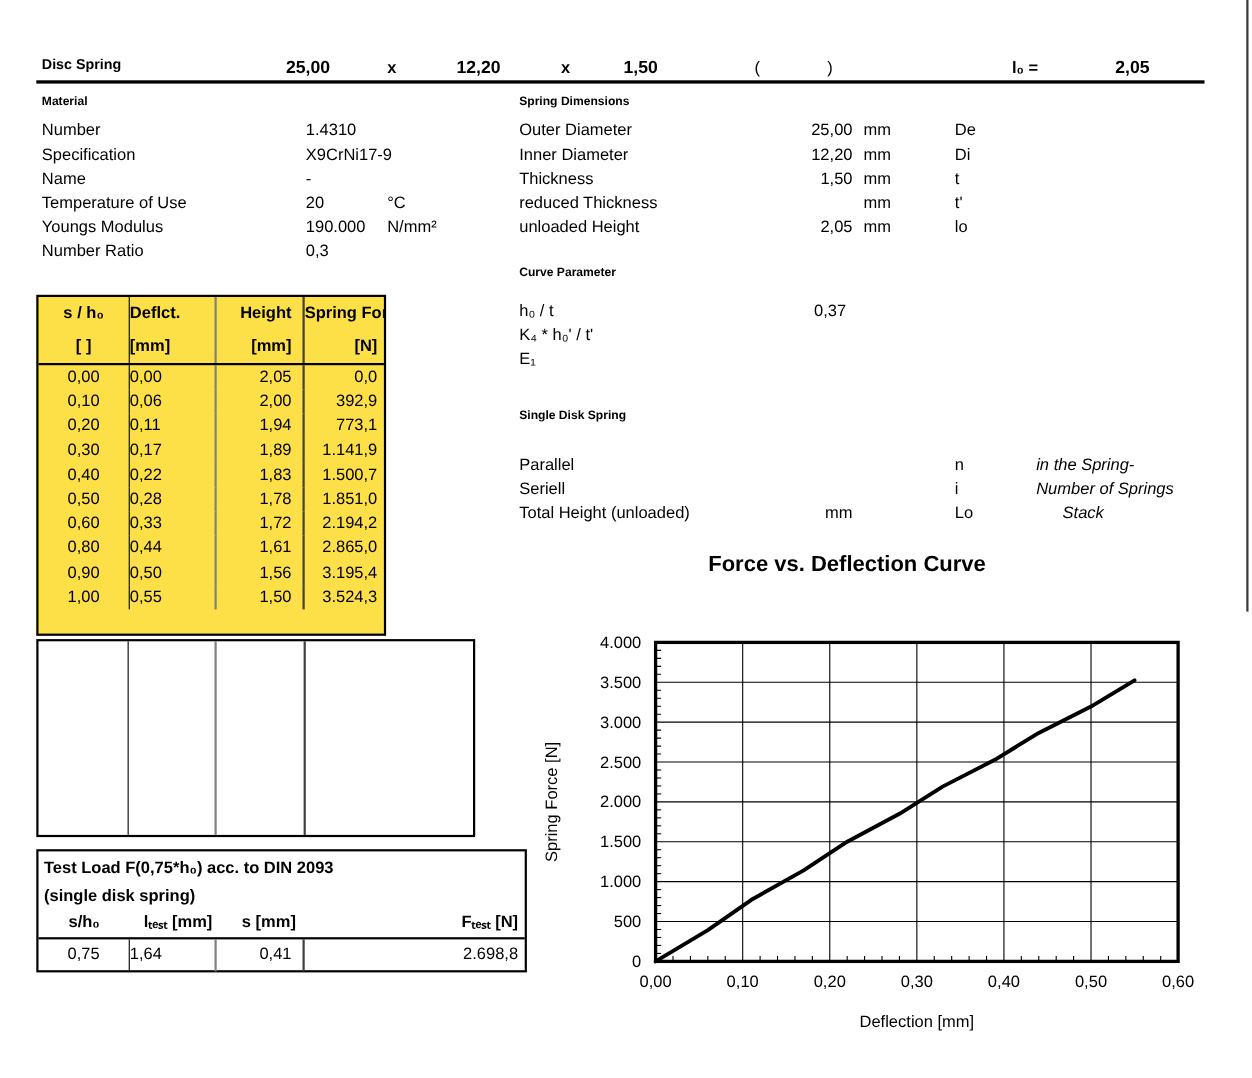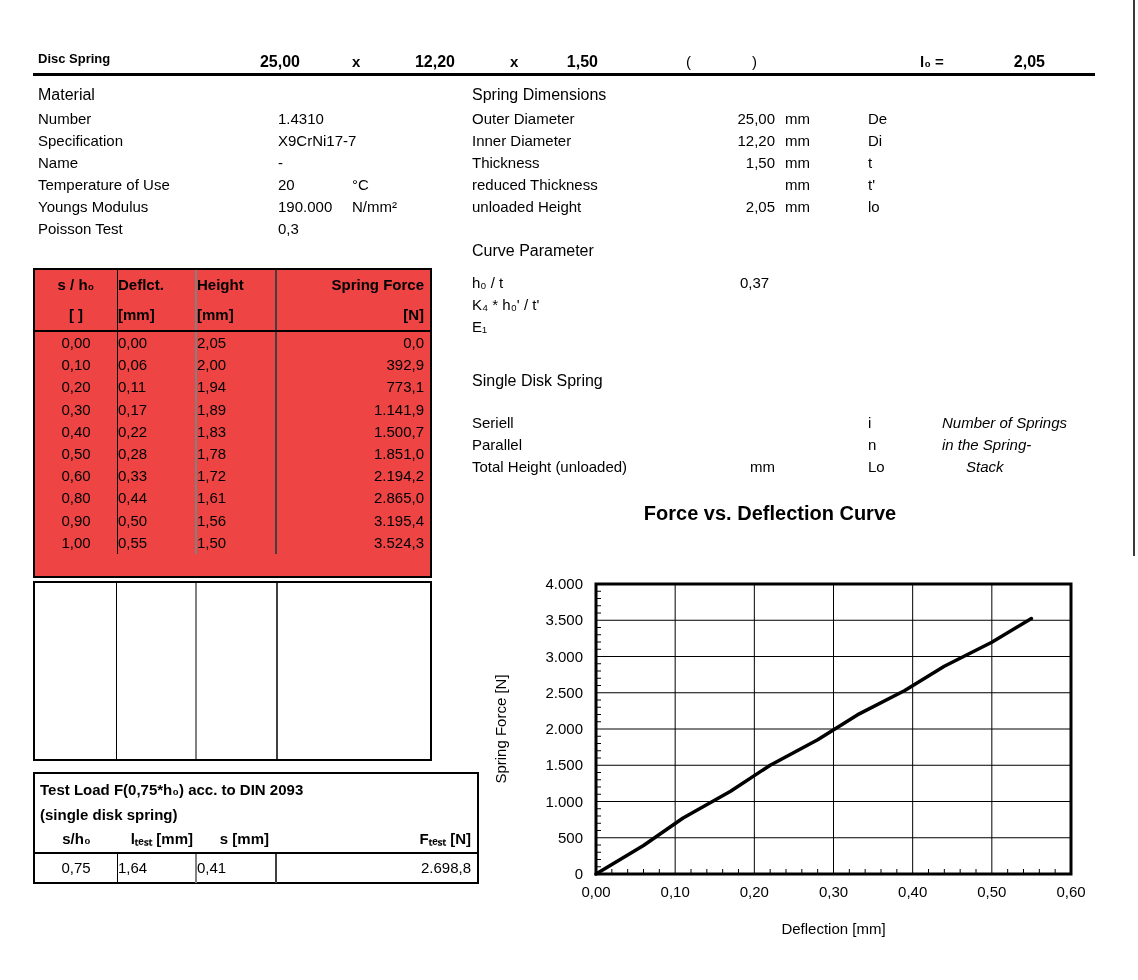--- a/index.html
+++ b/index.html
@@ -8,43 +8,43 @@
     font-family:"Liberation Sans",sans-serif;color:#000;font-size:15px;
   }
   .abs{position:absolute;}
   
   .hdr-title{left:38px;top:51px;font-size:13px;font-weight:bold;}
   .hv{position:absolute;top:53px;font-size:16px;font-weight:bold;text-align:right;}
   .hx{position:absolute;top:53px;font-size:15px;font-weight:bold;}
   .hdr-rule{left:33px;top:73px;width:1062px;height:3px;background:#000;}
   
   .sec{position:absolute;}
-  .sec-h{font-weight:normal;font-size:16px;height:24px;}
+  .sec-h{font-weight:bold;font-size:11px;height:24px;}
   .lrow{position:relative;height:22px;}
   .lrow span{position:absolute;top:0;white-space:nowrap;}
   .mat .val{left:240px;}
   .mat .unit{left:314px;}
   .dim .val{left:173px;width:130px;text-align:right;}
   .dim .unit{left:313px;}
   .dim .sym{left:396px;}
   .cp .val{left:268px;}
   .sd .unit{left:173px;width:130px;text-align:right;}
   .sd .sym{left:396px;}
   .sd .note{left:470px;font-style:italic;}
   .sd .lrow:nth-child(4) .note{left:494px;}
   
-  .ftable{left:33px;top:268px;width:399px;height:310px;border:2px solid #000;box-sizing:border-box;background:#ef4444;}
+  .ftable{left:33px;top:268px;width:318px;height:310px;border:2px solid #000;box-sizing:border-box;background:#fde047;}
   .thead{height:60px;border-bottom:2px solid #000;box-sizing:content-box;}
   .thead-row,.frow{display:flex;}
   .thead-row{height:30px;line-height:30px;font-weight:bold;}
   .frow{height:22.2px;line-height:22px;}
   .fc0,.fc1,.fc2,.fc3{box-sizing:border-box;white-space:nowrap;overflow:hidden;}
   .fc0{width:83px;text-align:center;border-right:1px solid #000;}
   .fc1{width:79px;text-align:left;padding-right:5px;border-right:2px solid #808080;}
-  .fc2{width:80px;text-align:left;padding-right:10px;border-right:2px solid #404040;}
+  .fc2{width:80px;text-align:right;padding-right:10px;border-right:2px solid #404040;}
   .fc3{flex:1;text-align:right;padding-right:6px;}
   
   .emptybox{left:33px;top:581px;width:399px;height:180px;border:2px solid #000;box-sizing:border-box;}
   .esep{position:absolute;top:0;bottom:0;}
   .esep1{left:81px;width:1px;background:#000;}
   .esep2{left:160px;width:2px;background:#808080;}
   .esep3{left:241px;width:2px;background:#404040;}
   
   .ttable{left:33px;top:772px;width:446px;height:112px;border:2px solid #000;box-sizing:border-box;}
   .tl-title{padding:5px 0 0 5px;font-weight:bold;height:25px;line-height:22px;white-space:nowrap;}
@@ -84,40 +84,40 @@
 
   <div class="sec mat" style="left:38px;top:86px;width:430px;">
     <div class="sec-h">Material</div>
     <div class="lrow">
         <span>Number</span>
         <span class="val">1.4310</span>
         <span class="unit"></span>
       </div>
     <div class="lrow">
         <span>Specification</span>
-        <span class="val">X9CrNi17-7</span>
+        <span class="val">X9CrNi17-9</span>
         <span class="unit"></span>
       </div>
     <div class="lrow">
         <span>Name</span>
         <span class="val">-</span>
         <span class="unit"></span>
       </div>
     <div class="lrow">
         <span>Temperature of Use</span>
         <span class="val">20</span>
         <span class="unit">°C</span>
       </div>
     <div class="lrow">
         <span>Youngs Modulus</span>
         <span class="val">190.000</span>
         <span class="unit">N/mm²</span>
       </div>
     <div class="lrow">
-        <span>Poisson Test</span>
+        <span>Number Ratio</span>
         <span class="val">0,3</span>
         <span class="unit"></span>
       </div>
   </div>
 
   <div class="sec dim" style="left:472px;top:86px;width:640px;">
     <div class="sec-h">Spring Dimensions</div>
     <div class="lrow">
         <span>Outer Diameter</span>
         <span class="val">25,00</span>
@@ -162,30 +162,30 @@
       </div>
     <div class="lrow">
         <span>E₁</span>
         <span class="val"></span>
       </div>
   </div>
 
   <div class="sec sd" style="left:472px;top:372px;width:650px;">
     <div class="sec-h" style="height:42px;">Single Disk Spring</div>
     <div class="lrow">
+        <span>Parallel</span>
+        <span class="unit"></span>
+        <span class="sym">n</span>
+        <span class="note">in the Spring-</span>
+      </div>
+    <div class="lrow">
         <span>Seriell</span>
         <span class="unit"></span>
         <span class="sym">i</span>
         <span class="note">Number of Springs</span>
-      </div>
-    <div class="lrow">
-        <span>Parallel</span>
-        <span class="unit"></span>
-        <span class="sym">n</span>
-        <span class="note">in the Spring-</span>
       </div>
     <div class="lrow">
         <span>Total Height (unloaded)</span>
         <span class="unit">mm</span>
         <span class="sym">Lo</span>
         <span class="note">Stack</span>
       </div>
   </div>
 
   <div class="abs ftable">

